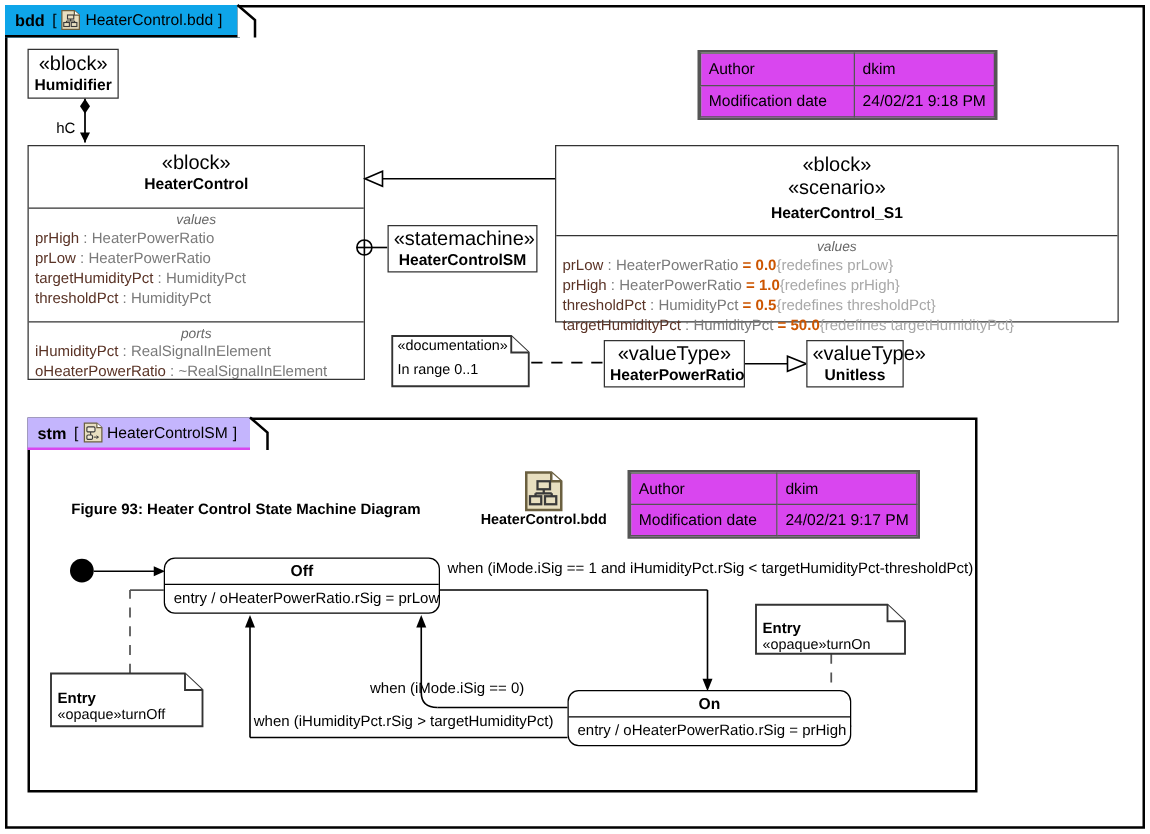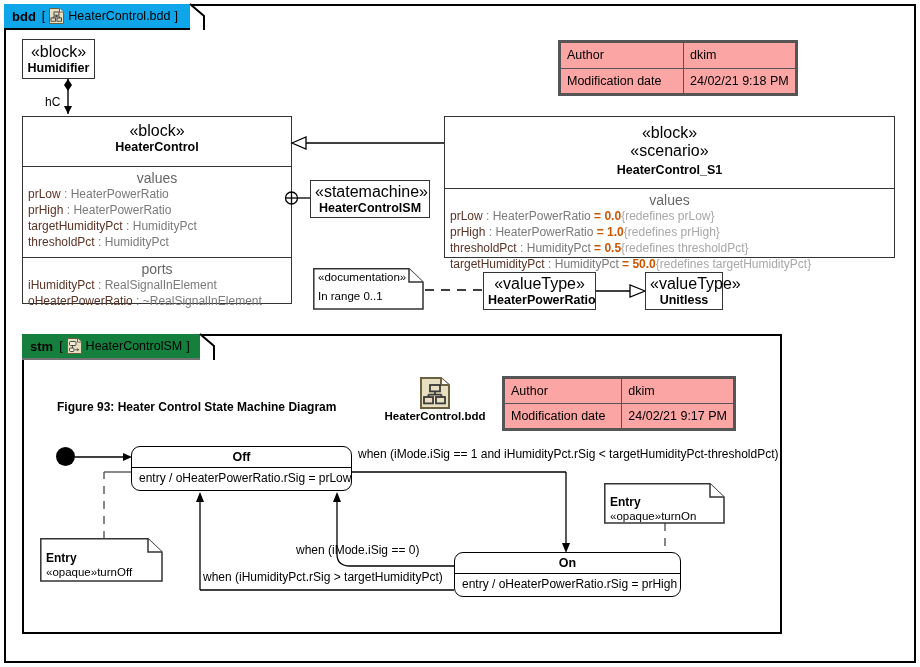--- a/index.html
+++ b/index.html
@@ -40,21 +40,22 @@
     line-height: 1.15;
   }
   .stereo { font-size: 16px; }
   .nm { font-size: 12.5px; font-weight: bold; }
   .sect {
     border-top: 1.6px solid #333;
     padding: 2px 5px 4px 5px;
   }
   .sect .cap {
     text-align: center;
-    font-size: 14px;
+    font-style: italic;
+    font-size: 11px;
     color: #666;
     line-height: 1.3;
   }
   .prop {
     font-size: 12px;
     line-height: 1.32;
     white-space: nowrap;
   }
   .pname { color: #5a3326; }
   .ptype { color: #7a7a7a; }
@@ -68,21 +69,21 @@
     border-collapse: separate;
     border-spacing: 0;
     position: absolute;
   }
   .meta-table table { border-collapse: collapse; width: 100%; height: 100%;}
   .meta-table td {
     border: 1.5px solid #555;
     font-size: 12.5px;
     padding: 2px 6px;
     white-space: nowrap;
-    background: #fca5a5;
+    background: #d946ef;
   }
 
   
   .state {
     background: #fff;
     border: 1.6px solid #000;
     border-radius: 9px;
     box-sizing: border-box;
     position: absolute;
   }
@@ -176,24 +177,24 @@
   <div class="abs" style="left:45px; top:95px; font-size:12px;">hC</div>
 
   <div class="abs node" style="left:22px; top:116px; width:270px; height:188px;">
     <div class="hdr" style="padding-top:5px;height:40px;">
       <div class="stereo">«block»</div>
       <div class="nm">HeaterControl</div>
     </div>
     <div class="sect" style="height:84px;">
       <div class="cap">values</div>
       <div class="prop">
+        <span class="pname">prHigh</span><span class="ptype"> : </span><span class="ptype">HeaterPowerRatio</span>
+      </div>
+      <div class="prop">
         <span class="pname">prLow</span><span class="ptype"> : </span><span class="ptype">HeaterPowerRatio</span>
-      </div>
-      <div class="prop">
-        <span class="pname">prHigh</span><span class="ptype"> : </span><span class="ptype">HeaterPowerRatio</span>
       </div>
       <div class="prop">
         <span class="pname">targetHumidityPct</span><span class="ptype"> : </span><span class="ptype">HumidityPct</span>
       </div>
       <div class="prop">
         <span class="pname">thresholdPct</span><span class="ptype"> : </span><span class="ptype">HumidityPct</span>
       </div>
     </div>
     <div class="sect" style="height:64px;">
       <div class="cap">ports</div>
@@ -288,21 +289,21 @@
 
   <div class="abs node" style="left:645px; top:272px; width:78px; height:38px;">
     <div class="hdr" style="padding-top:2px;">
       <div class="stereo">«valueType»</div>
       <div class="nm">Unitless</div>
     </div>
   </div>
 
   <div class="abs frame" style="left:22px; top:334px; width:760px; height:300px;">
   </div>
-  <div class="abs" style="left:22px; top:334px; width:180px; height:26px; background:#15803d; border-right:2px solid #000; border-bottom:2px solid #737373;">
+  <div class="abs" style="left:22px; top:334px; width:180px; height:26px; background:#c4b5fd; border-right:2px solid #000; border-bottom:2px solid #d946ef;">
     <div style="display:flex;align-items:center;height:100%;padding-left:8px;">
       <span style="font-weight:bold;font-size:13px;">stm</span>
       <span style="font-size:12.5px;margin:0 4px 0 6px;">[</span>
       <span style="margin-right:4px;">
         <svg width="15" height="16" viewBox="0 0 15 16">
           <path d="M0.5 0.5 H10.5 L14.5 4.0 V15.5 H0.5 Z" fill="#e8dfc0" stroke="#6b6040" stroke-width="1"></path>
           <path d="M10.5 0.5 V4.0 H14.5" fill="#fff" stroke="#6b6040" stroke-width="1"></path>
           <rect x="2.5" y="3.5" width="6.5" height="4" rx="1" fill="#f2ecd8" stroke="#3a3a3a" stroke-width="0.9"></rect>
           <rect x="2.5" y="10" width="4.5" height="3.5" rx="1" fill="#f2ecd8" stroke="#3a3a3a" stroke-width="0.9"></rect>
           <path d="M5.5 7.5 V10" stroke="#3a3a3a" stroke-width="0.9"></path>

